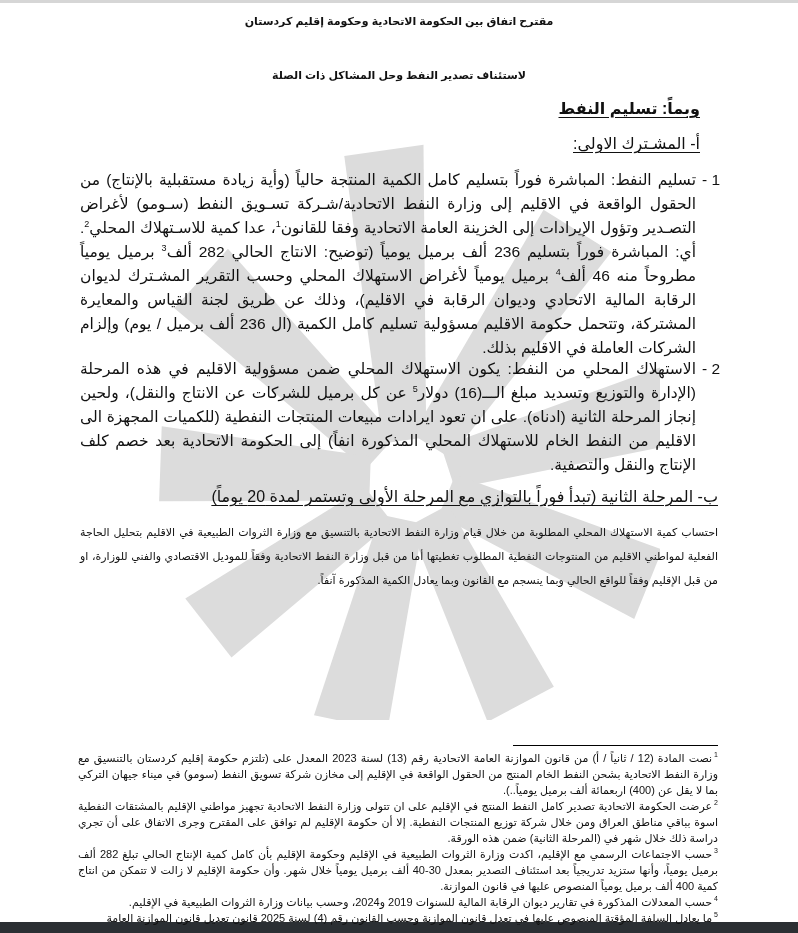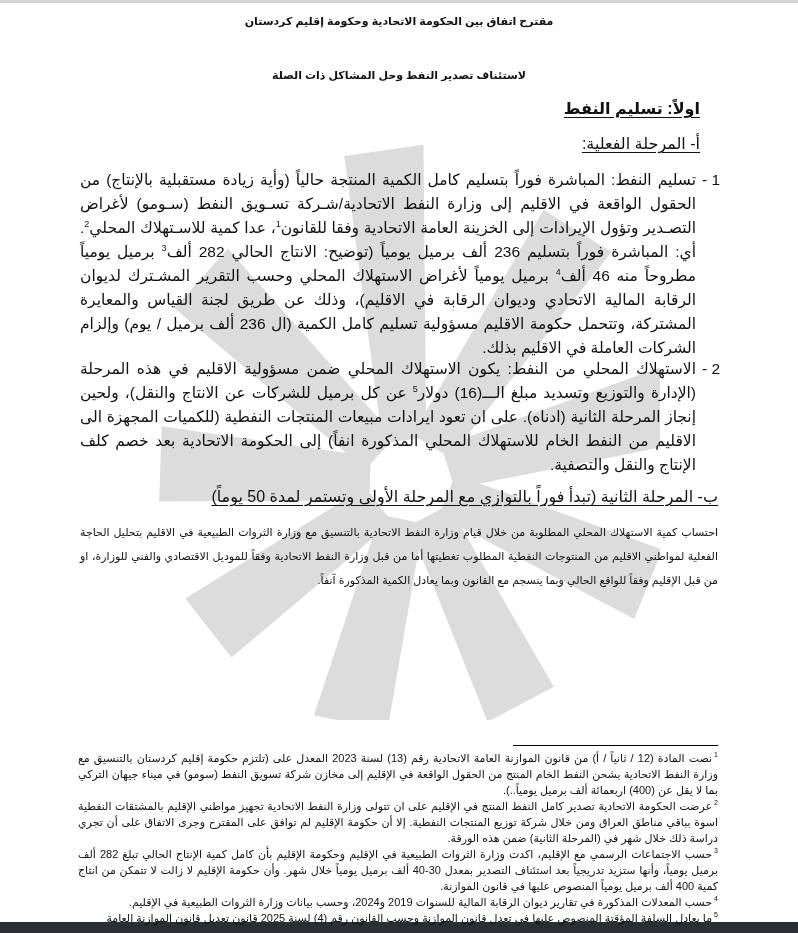--- a/index.html
+++ b/index.html
@@ -72,34 +72,34 @@
       <polygon points="-22,-40 22,-40 45,-250 -30,-250" transform="rotate(-168)"></polygon>
       <polygon points="-22,-40 22,-40 45,-250 -30,-250" transform="rotate(-128)"></polygon>
       <circle cx="0" cy="0" r="38" fill="#ffffff"></circle>
     </g>
   </svg>
 
   <div class="content">
     <div class="title l1">مقترح اتفاق بين الحكومة الاتحادية وحكومة إقليم كردستان</div>
     <div class="title l2">لاستئناف تصدير النفط وحل المشاكل ذات الصلة</div>
 
-    <div class="heading main">اولاً: تسليم النفط</div>
-    <div class="heading sub1">أ- المرحلة الفعلية:</div>
+    <div class="heading main">وبماً: تسليم النفط</div>
+    <div class="heading sub1">أ- المشـترك الاولى:</div>
 
     <div class="item item1">
       <span class="num">1 -</span>
       <div class="body"><span>تسليم النفط: المباشرة فوراً بتسليم كامل الكمية المنتجة حالياً (وأية زيادة مستقبلية بالإنتاج) من الحقول الواقعة في الاقليم إلى وزارة النفط الاتحادية/شـركة تسـويق النفط (سـومو) لأغراض التصـدير وتؤول الإيرادات إلى الخزينة العامة الاتحادية وفقا للقانون</span><sup>1</sup><span>، عدا كمية للاسـتهلاك المحلي</span><sup>2</sup><span>. أي: المباشرة فوراً بتسليم 236 ألف برميل يومياً (توضيح: الانتاج الحالي 282 ألف</span><sup>3</sup><span> برميل يومياً مطروحاً منه 46 ألف</span><sup>4</sup><span> برميل يومياً لأغراض الاستهلاك المحلي وحسب التقرير المشـترك لديوان الرقابة المالية الاتحادي وديوان الرقابة في الاقليم)، وذلك عن طريق لجنة القياس والمعايرة المشتركة، وتتحمل حكومة الاقليم مسؤولية تسليم كامل الكمية (ال 236 ألف برميل / يوم) وإلزام الشركات العاملة في الاقليم بذلك.</span></div>
     </div>
 
     <div class="item item2">
       <span class="num">2 -</span>
       <div class="body"><span>الاستهلاك المحلي من النفط: يكون الاستهلاك المحلي ضمن مسؤولية الاقليم في هذه المرحلة (الإدارة والتوزيع وتسديد مبلغ الـــ(16) دولار</span><sup>5</sup><span> عن كل برميل للشركات عن الانتاج والنقل)، ولحين إنجاز المرحلة الثانية (ادناه). على ان تعود ايرادات مبيعات المنتجات النفطية (للكميات المجهزة الى الاقليم من النفط الخام للاستهلاك المحلي المذكورة انفاً) إلى الحكومة الاتحادية بعد خصم كلف الإنتاج والنقل والتصفية.</span></div>
     </div>
 
-    <div class="heading sub2">ب- المرحلة الثانية (تبدأ فوراً بالتوازي مع المرحلة الأولى وتستمر لمدة 50 يوماً)</div>
+    <div class="heading sub2">ب- المرحلة الثانية (تبدأ فوراً بالتوازي مع المرحلة الأولى وتستمر لمدة 20 يوماً)</div>
     <div class="para para2">احتساب كمية الاستهلاك المحلي المطلوبة من خلال قيام وزارة النفط الاتحادية بالتنسيق مع وزارة الثروات الطبيعية في الاقليم بتحليل الحاجة الفعلية لمواطني الاقليم من المنتوجات النفطية المطلوب تغطيتها أما من قبل وزارة النفط الاتحادية وفقاً للموديل الاقتصادي والفني للوزارة، او من قبل الإقليم وفقاً للواقع الحالي وبما ينسجم مع القانون وبما يعادل الكمية المذكورة آنفاً.</div>
 
     <div class="fn-rule"></div>
     <div class="footnotes">
       <p class="fn"><sup>1</sup><span>نصت المادة (12 / ثانياً / أ) من قانون الموازنة العامة الاتحادية رقم (13) لسنة 2023 المعدل على (تلتزم حكومة إقليم كردستان بالتنسيق مع وزارة النفط الاتحادية بشحن النفط الخام المنتج من الحقول الواقعة في الإقليم إلى مخازن شركة تسويق النفط (سومو) في ميناء جيهان التركي بما لا يقل عن (400) اربعمائة ألف برميل يومياً..).</span></p>
       <p class="fn"><sup>2</sup><span>عرضت الحكومة الاتحادية تصدير كامل النفط المنتج في الإقليم على ان تتولى وزارة النفط الاتحادية تجهيز مواطني الإقليم بالمشتقات النفطية اسوة بباقي مناطق العراق ومن خلال شركة توزيع المنتجات النفطية. إلا أن حكومة الإقليم لم توافق على المقترح وجرى الاتفاق على أن تجري دراسة ذلك خلال شهر في (المرحلة الثانية) ضمن هذه الورقة.</span></p>
       <p class="fn"><sup>3</sup><span>حسب الاجتماعات الرسمي مع الإقليم، اكدت وزارة الثروات الطبيعية في الإقليم وحكومة الإقليم بأن كامل كمية الإنتاج الحالي تبلغ 282 ألف برميل يومياً، وأنها ستزيد تدريجياً بعد استئناف التصدير بمعدل 30-40 ألف برميل يومياً خلال شهر. وأن حكومة الإقليم لا زالت لا تتمكن من انتاج كمية 400 ألف برميل يومياً المنصوص عليها في قانون الموازنة.</span></p>
       <p class="fn"><sup>4</sup><span>حسب المعدلات المذكورة في تقارير ديوان الرقابة المالية للسنوات 2019 و2024، وحسب بيانات وزارة الثروات الطبيعية في الإقليم.</span></p>
       <p class="fn"><sup>5</sup><span>ما يعادل السلفة المؤقتة المنصوص عليها في تعدل قانون الموازنة وحسب القانون رقم (4) لسنة 2025 قانون تعديل قانون الموازنة العامة</span></p>
     </div>

